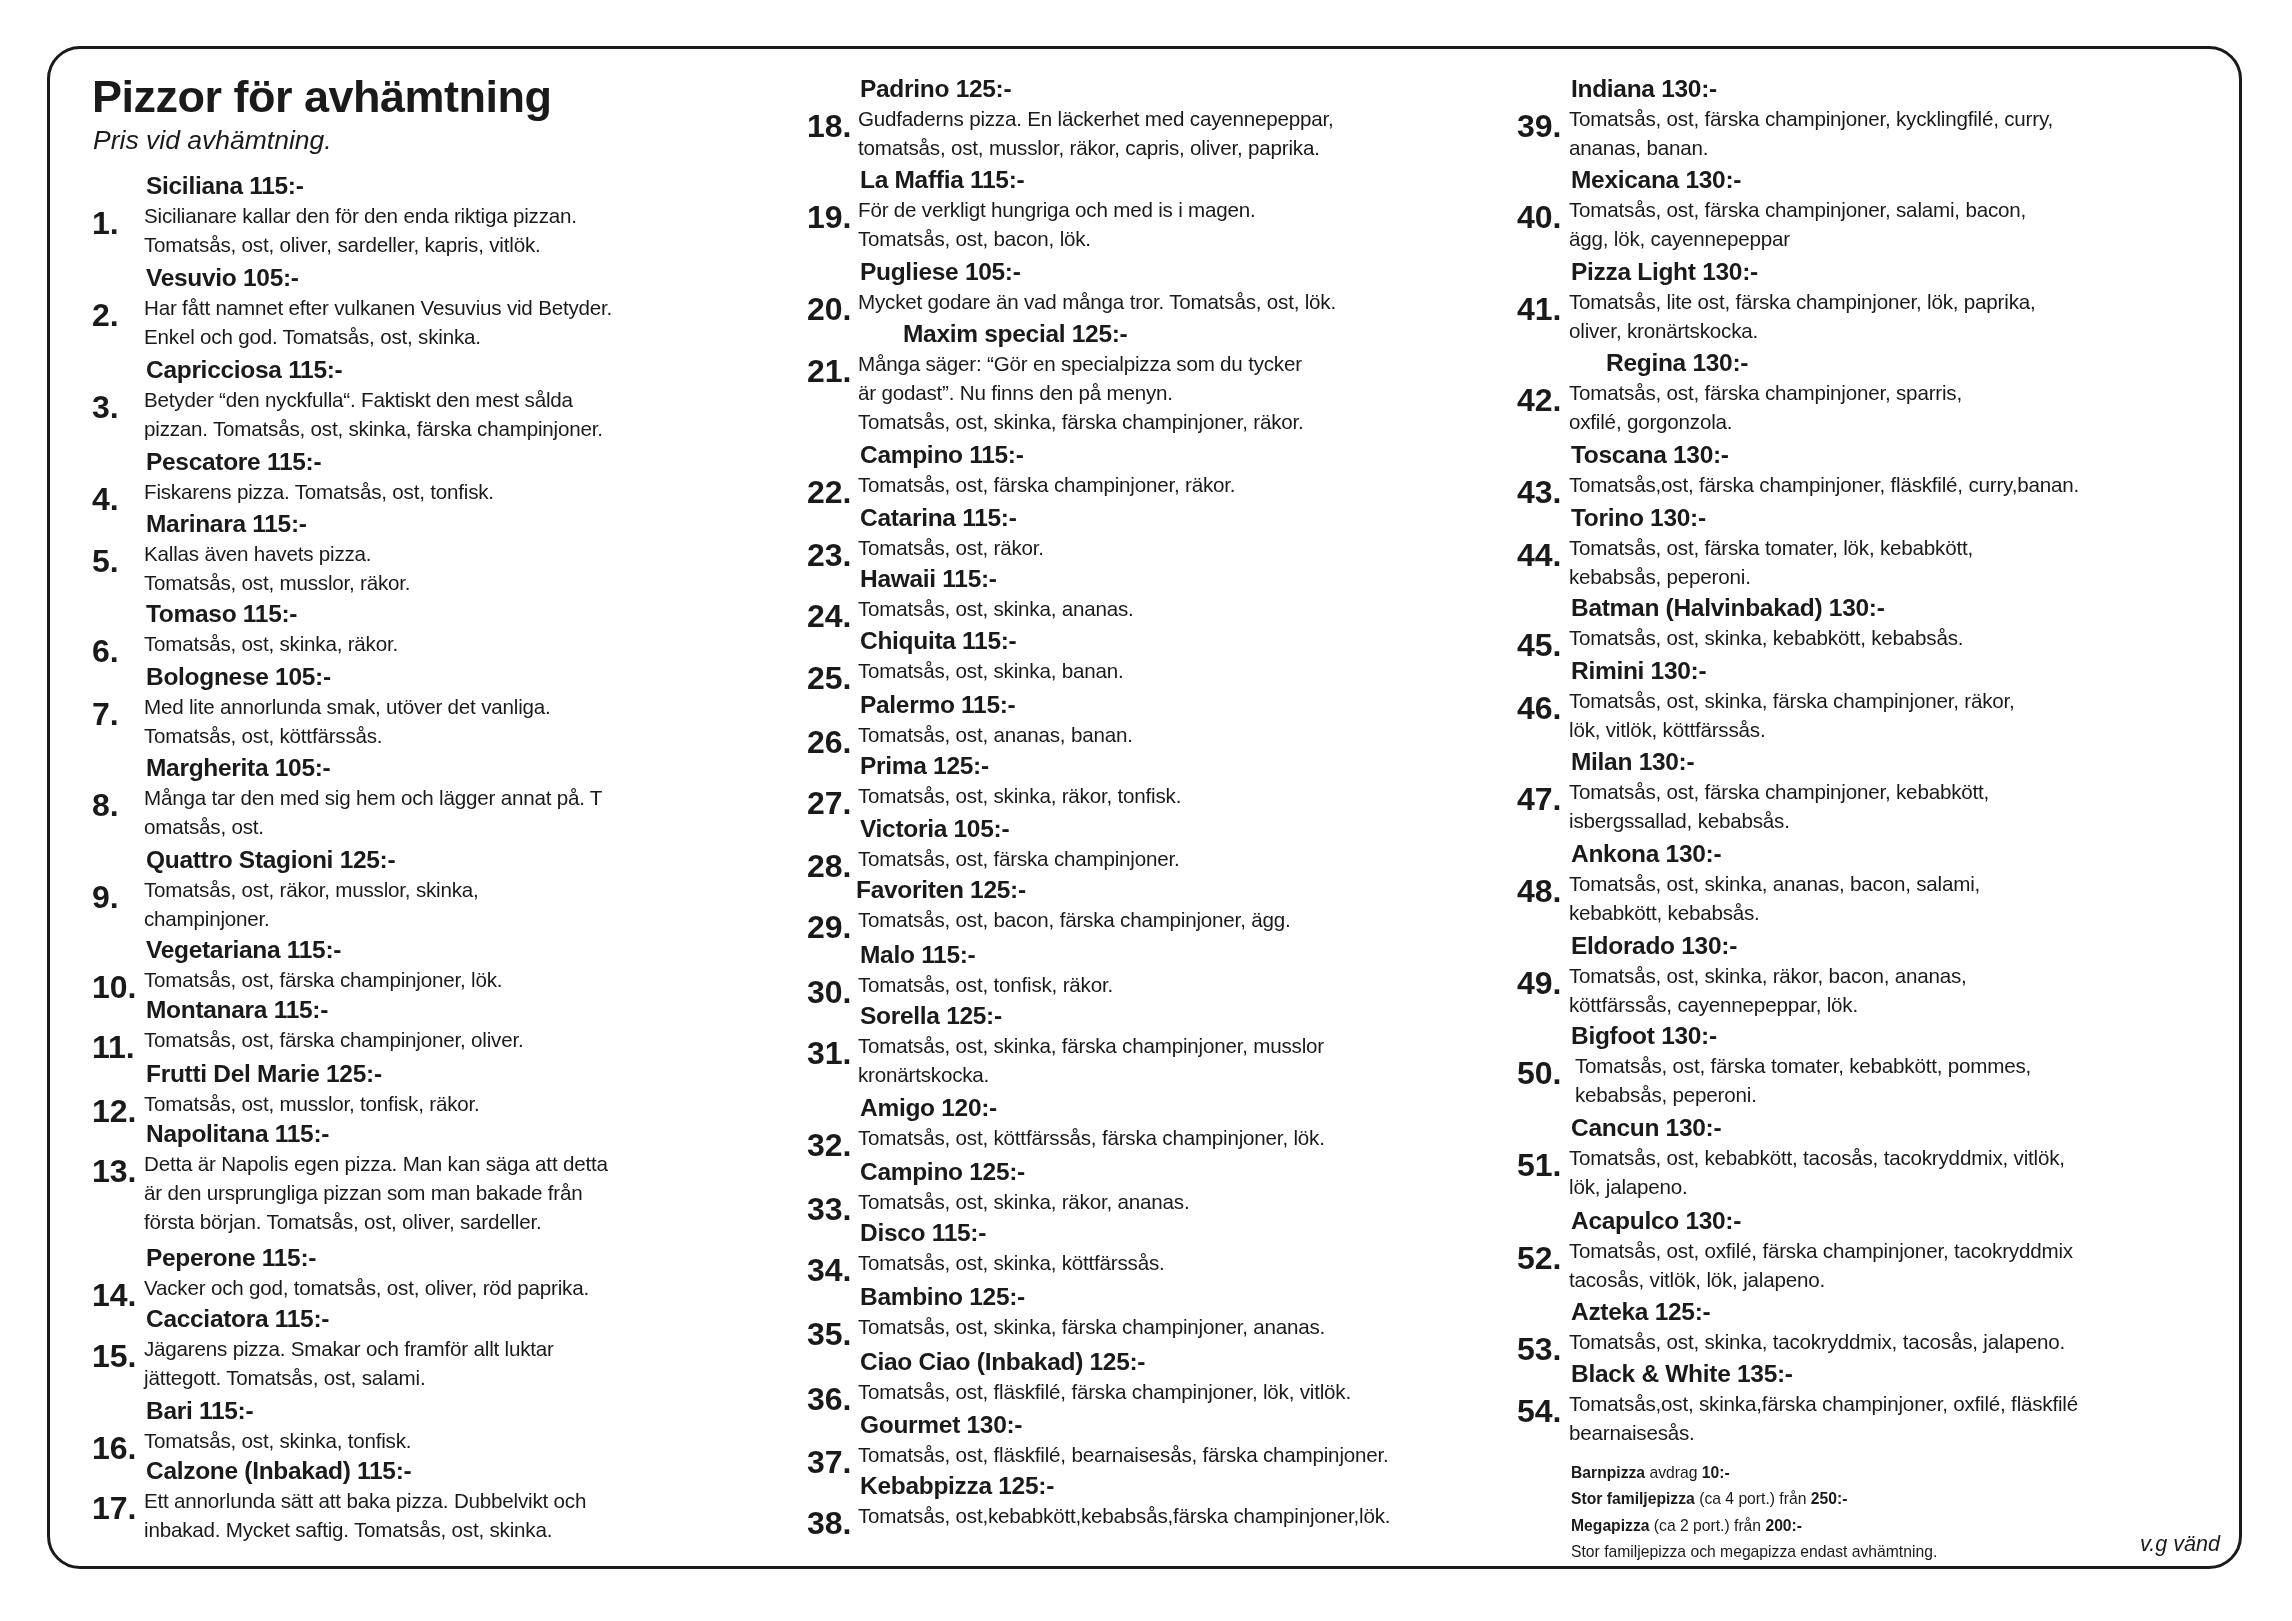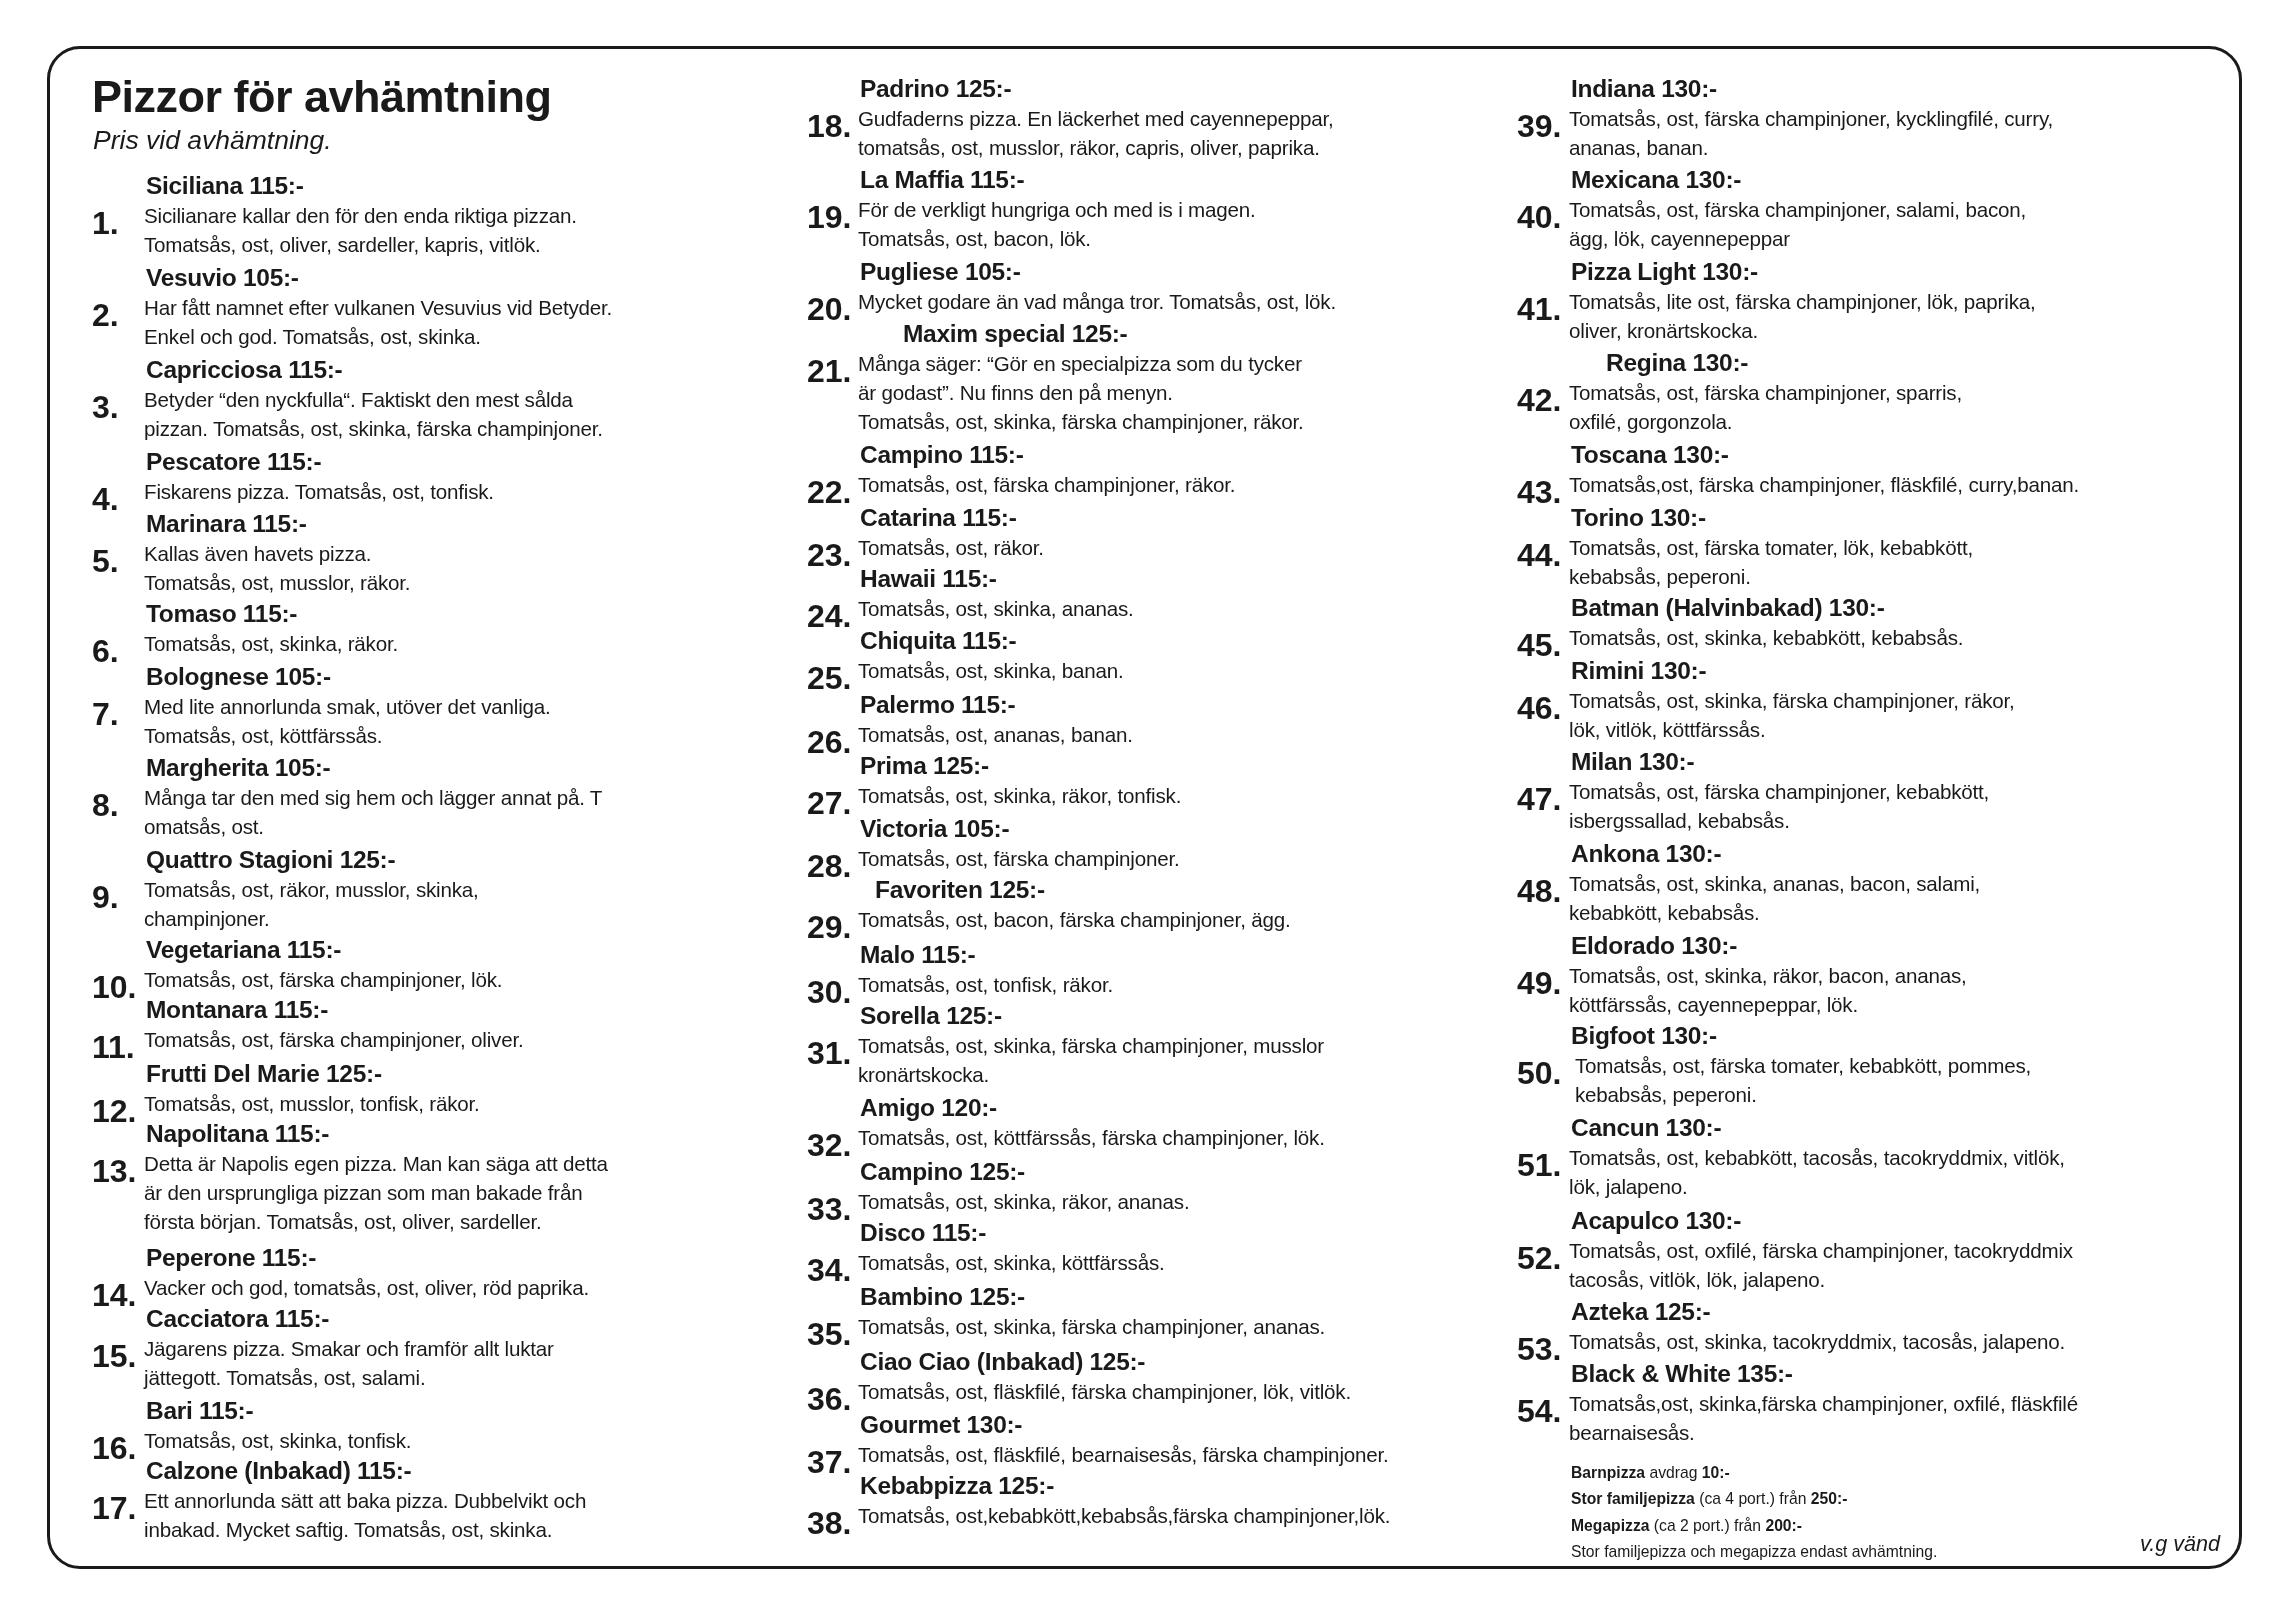--- a/index.html
+++ b/index.html
@@ -182,21 +182,21 @@
       <span class="head" style="left: 53px;"><span>Prima</span> <span class="price">125:-</span></span>
       <div class="desc" style="left: 51px; top: 30px;">Tomatsås, ost, skinka, räkor, tonfisk.</div>
     </div>
     <div class="item" style="left: 807px; top: 814px;">
       <span class="num">28.</span>
       <span class="head" style="left: 53px;"><span>Victoria</span> <span class="price">105:-</span></span>
       <div class="desc" style="left: 51px; top: 30px;">Tomatsås, ost, färska champinjoner.</div>
     </div>
     <div class="item" style="left: 807px; top: 875px;">
       <span class="num">29.</span>
-      <span class="head" style="left: 68px;"><span>Favoriten</span> <span class="price">125:-</span></span>
+      <span class="head" style="left: 49px;"><span>Favoriten</span> <span class="price">125:-</span></span>
       <div class="desc" style="left: 51px; top: 30px;">Tomatsås, ost, bacon, färska champinjoner, ägg.</div>
     </div>
     <div class="item" style="left: 807px; top: 940px;">
       <span class="num">30.</span>
       <span class="head" style="left: 53px;"><span>Malo</span> <span class="price">115:-</span></span>
       <div class="desc" style="left: 51px; top: 30px;">Tomatsås, ost, tonfisk, räkor.</div>
     </div>
     <div class="item" style="left: 807px; top: 1001px;">
       <span class="num">31.</span>
       <span class="head" style="left: 53px;"><span>Sorella</span> <span class="price">125:-</span></span>

